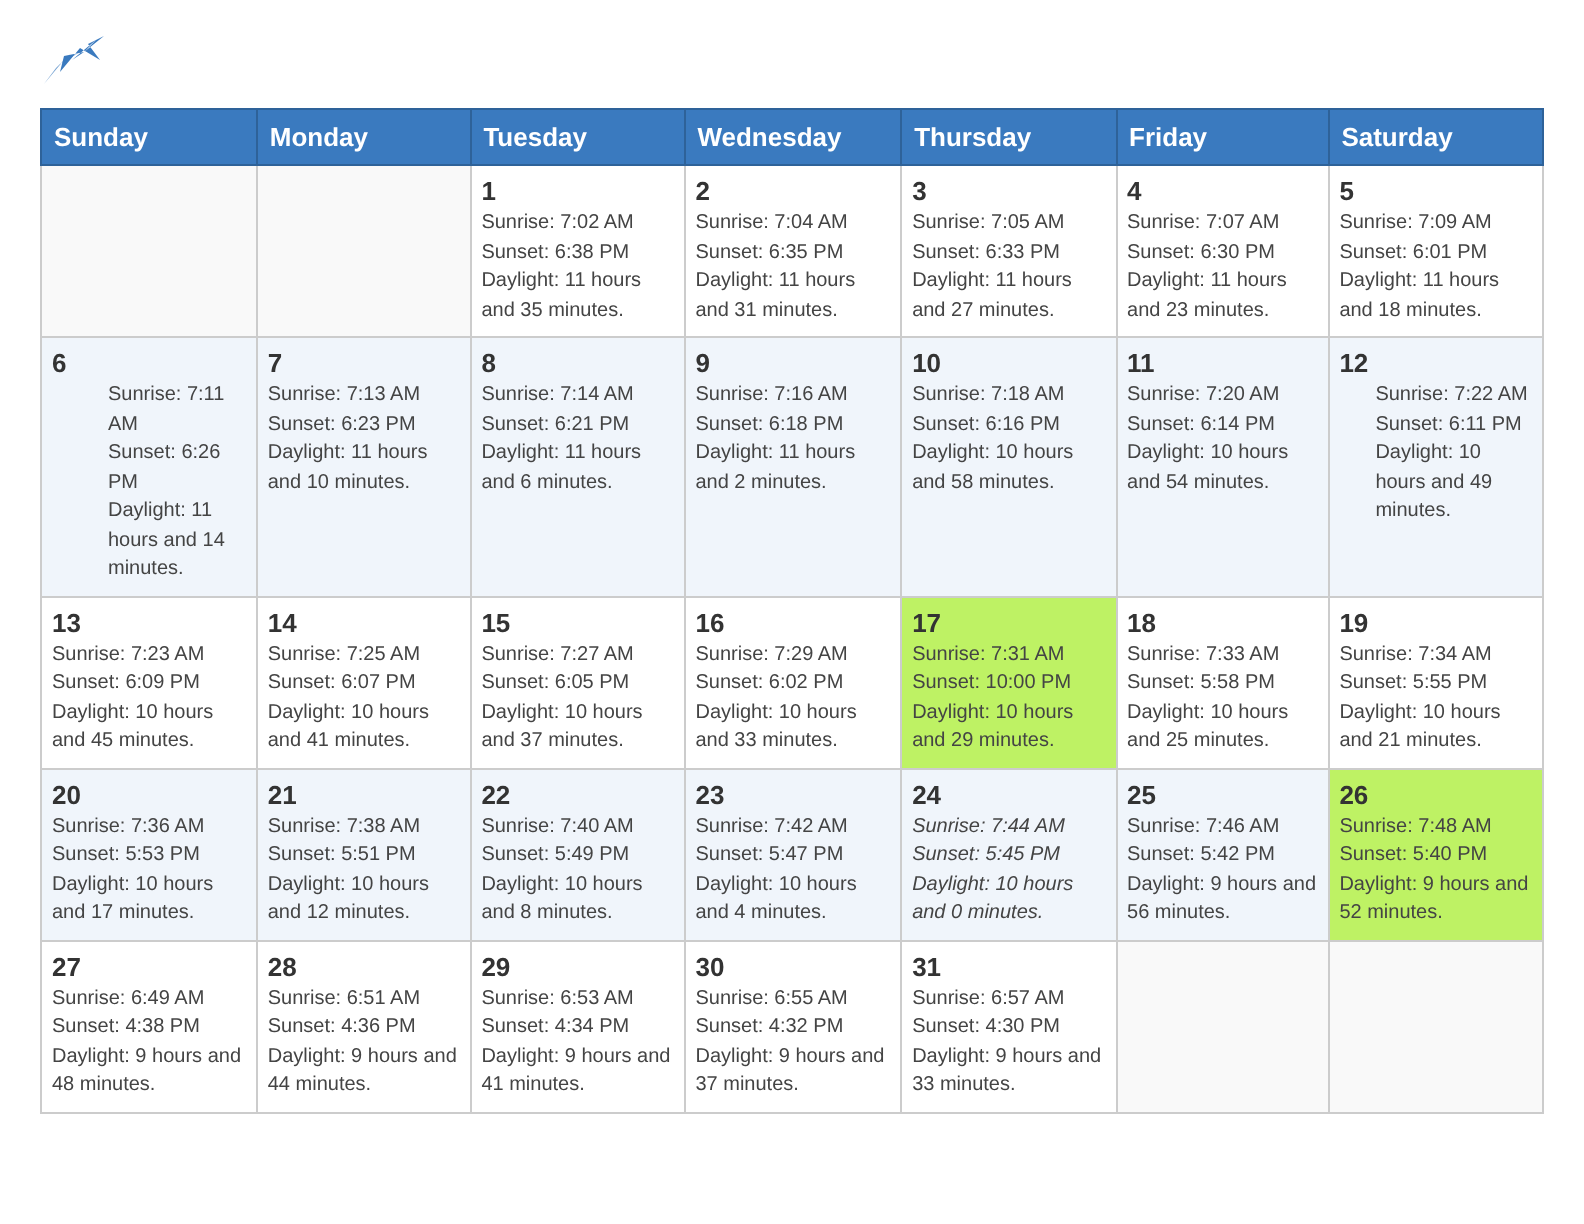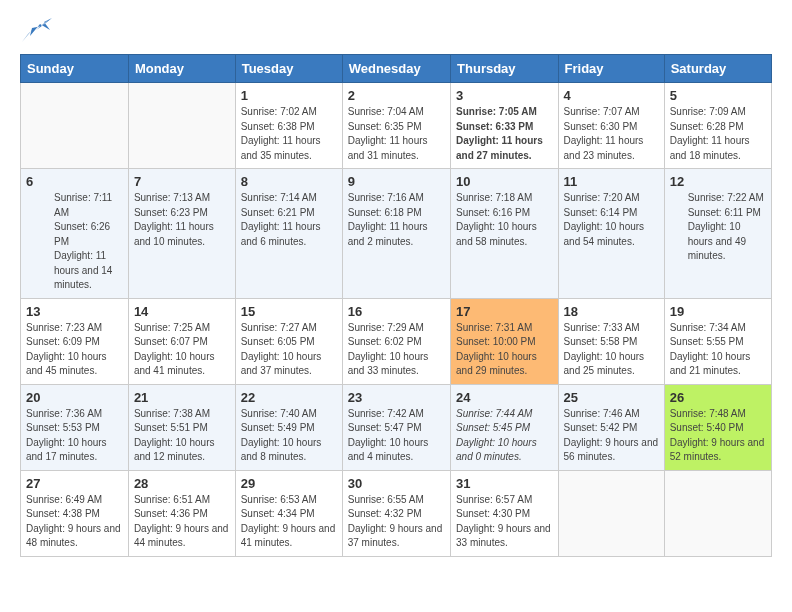--- a/index.html
+++ b/index.html
@@ -146,34 +146,34 @@
 Daylight: 11 hours and 35 minutes.</div>
           </td>
           <td style="background-color: rgb(255, 255, 255);">
             <span class="day-number">2</span>
             <div class="day-info" style="white-space: pre-line;">Sunrise: 7:04 AM
 Sunset: 6:35 PM
 Daylight: 11 hours and 31 minutes.</div>
           </td>
           <td style="background-color: rgb(255, 255, 255);">
             <span class="day-number">3</span>
-            <div class="day-info" style="white-space: pre-line; font-weight: bold;">Sunrise: 7:05 AM
+            <div class="day-info" style="white-space: pre-line;">Sunrise: 7:05 AM
 Sunset: 6:33 PM
 Daylight: 11 hours and 27 minutes.</div>
           </td>
           <td style="background-color: rgb(255, 255, 255);">
             <span class="day-number">4</span>
             <div class="day-info" style="white-space: pre-line;">Sunrise: 7:07 AM
 Sunset: 6:30 PM
 Daylight: 11 hours and 23 minutes.</div>
           </td>
           <td style="background-color: rgb(255, 255, 255);">
             <span class="day-number">5</span>
             <div class="day-info" style="white-space: pre-line;">Sunrise: 7:09 AM
-Sunset: 6:28 PM
+Sunset: 6:01 PM
 Daylight: 11 hours and 18 minutes.</div>
           </td>
         </tr>
         <tr>
           <td style="background-color: rgb(240, 245, 251);">
             <span class="day-number">6</span>
             <div class="day-info" style="white-space: pre-line; margin-left: 28px;">Sunrise: 7:11 AM
 Sunset: 6:26 PM
 Daylight: 11 hours and 14 minutes.</div>
           </td>
@@ -232,21 +232,21 @@
             <div class="day-info" style="white-space: pre-line;">Sunrise: 7:27 AM
 Sunset: 6:05 PM
 Daylight: 10 hours and 37 minutes.</div>
           </td>
           <td style="background-color: rgb(255, 255, 255);">
             <span class="day-number">16</span>
             <div class="day-info" style="white-space: pre-line;">Sunrise: 7:29 AM
 Sunset: 6:02 PM
 Daylight: 10 hours and 33 minutes.</div>
           </td>
-          <td style="background-color: #fdba74;">
+          <td style="background-color: #bef264;">
             <span class="day-number">17</span>
             <div class="day-info" style="white-space: pre-line;">Sunrise: 7:31 AM
 Sunset: 10:00 PM
 Daylight: 10 hours and 29 minutes.</div>
           </td>
           <td style="background-color: rgb(255, 255, 255);">
             <span class="day-number">18</span>
             <div class="day-info" style="white-space: pre-line;">Sunrise: 7:33 AM
 Sunset: 5:58 PM
 Daylight: 10 hours and 25 minutes.</div>

